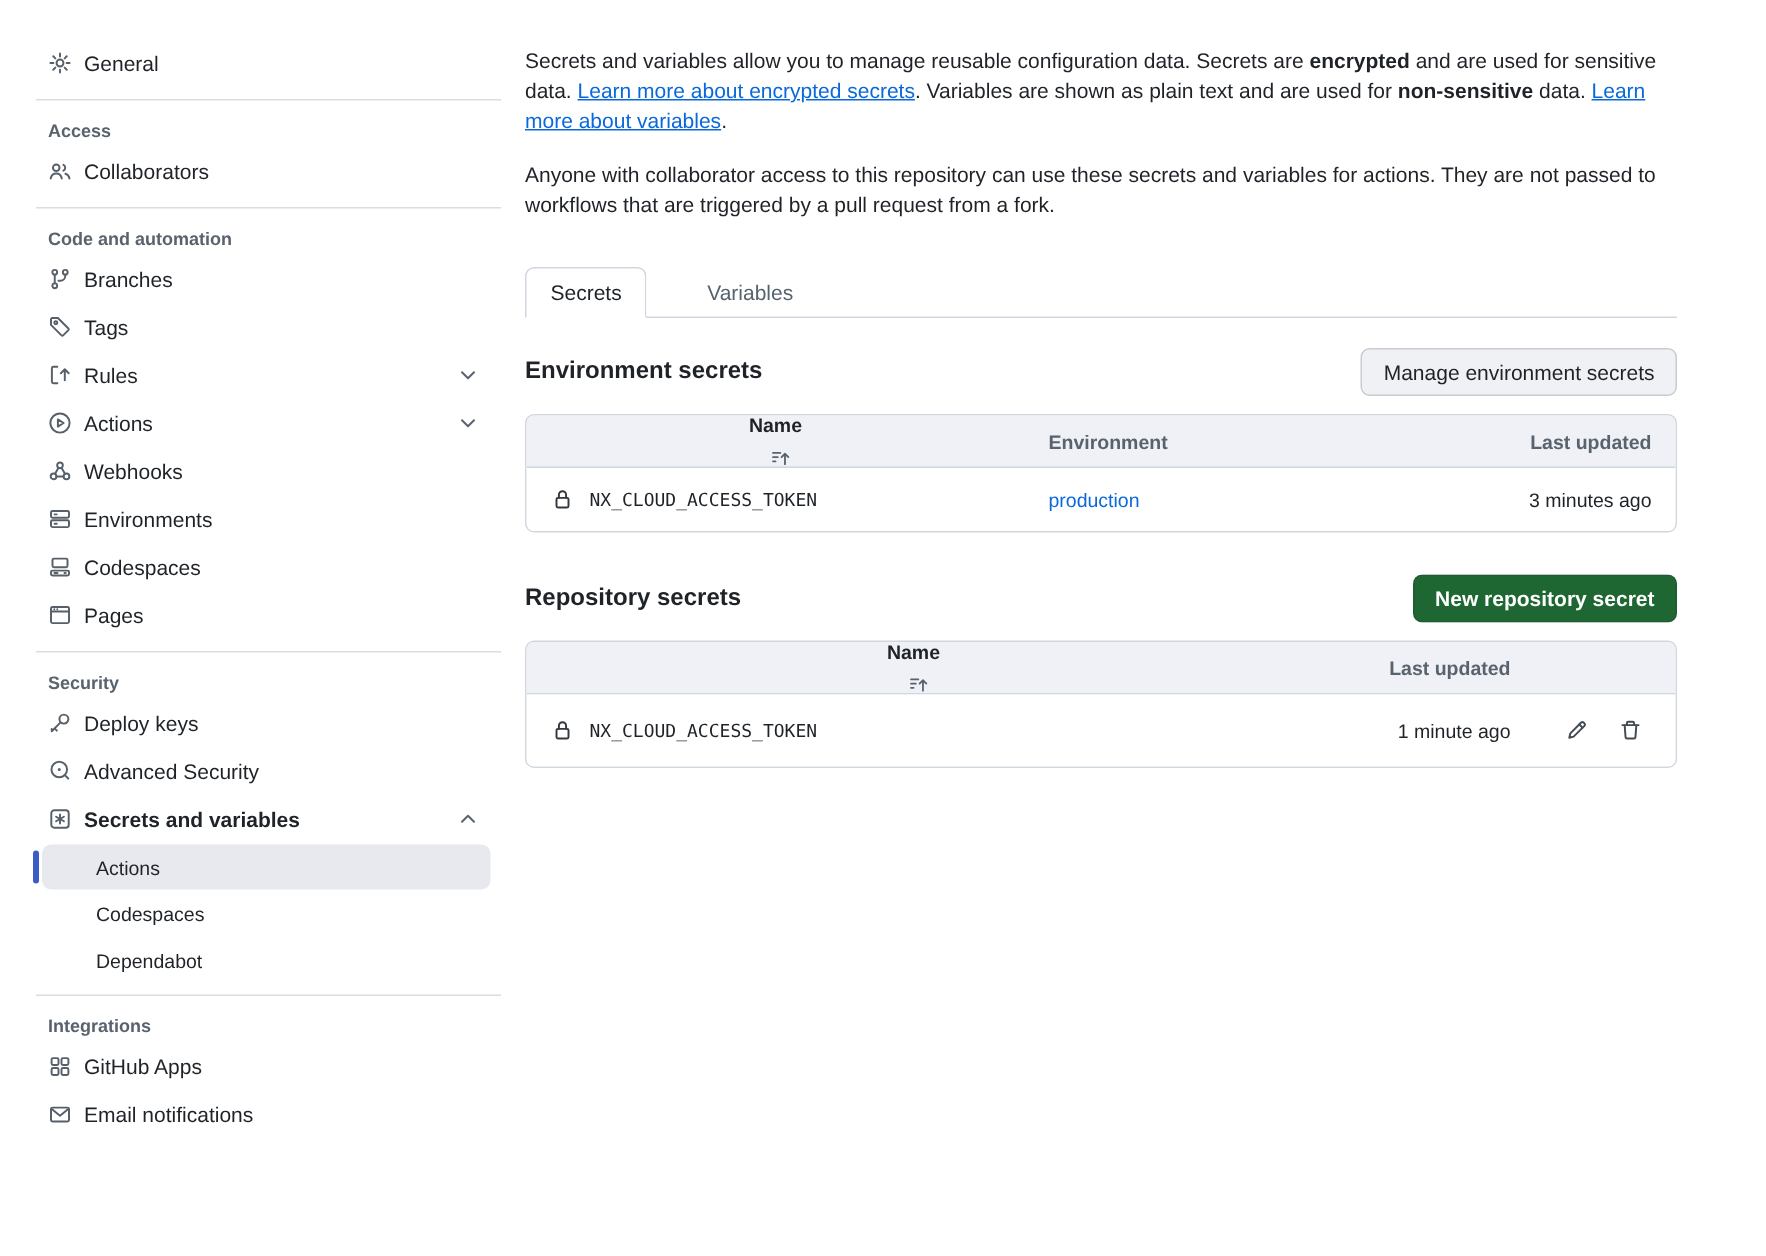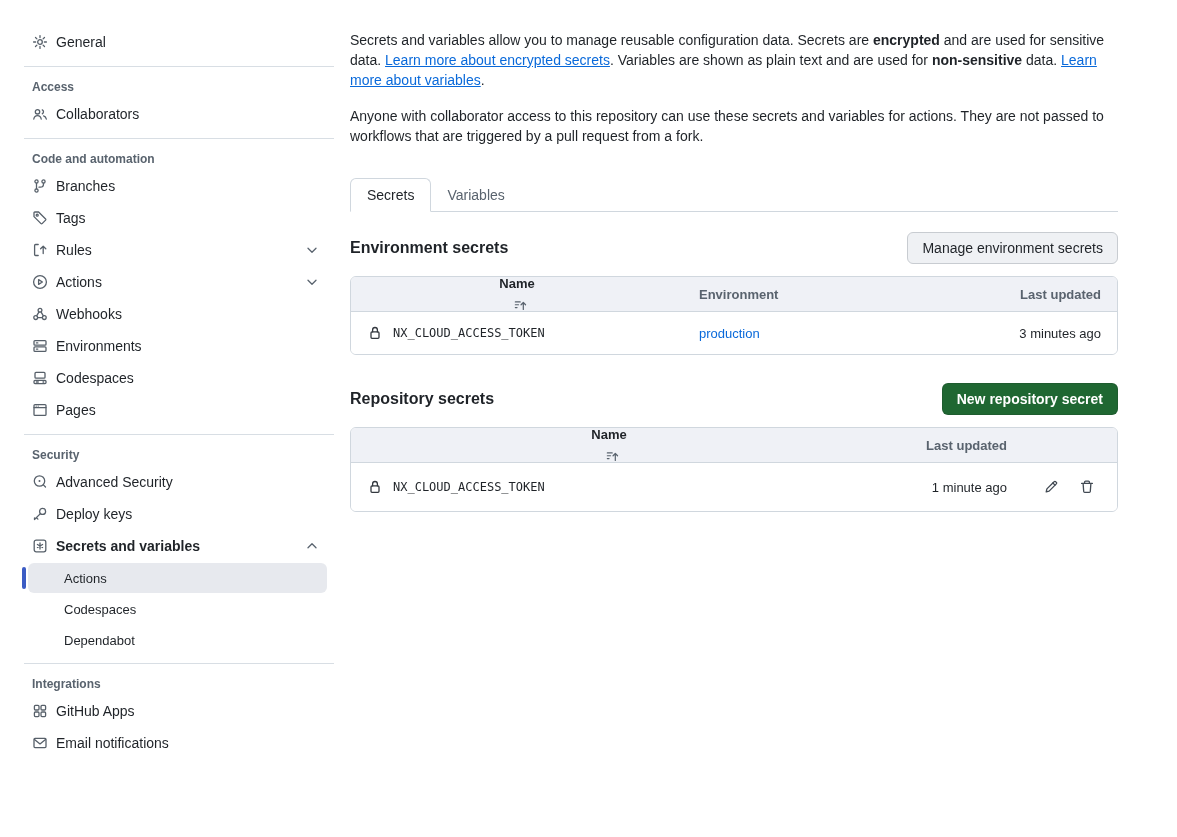--- a/index.html
+++ b/index.html
@@ -28,21 +28,21 @@
   .nav-sub.selected{background:var(--selbg);}
   .nav-sub.selected::before{content:'';position:absolute;left:-6px;top:4px;bottom:4px;width:4px;border-radius:2px;background:var(--accent);}
   svg{display:block;}
   .oc{stroke:currentColor;fill:none;stroke-width:1.3;stroke-linecap:round;stroke-linejoin:round;}
   
   .main{width:768px;margin-left:16px;}
   .page-title{font-size:24px;font-weight:400;margin:8px 0 0 0;padding-bottom:10px;border-bottom:1px solid var(--divider);}
   .intro p{margin:16px 0 0 0;line-height:20px;font-size:14px;}
   .intro a{color:var(--link);text-decoration:underline;cursor:pointer;}
   .intro b{font-weight:700;}
-  .tabnav{display:flex;align-items:flex-end;border-bottom:1px solid var(--border);margin-top:32px;}
+  .tabnav{display:flex;align-items:flex-end;border-bottom:1px solid var(--border);margin-top:32px;gap:24px;}
   .tab{padding:8px 16px;font-size:14px;cursor:pointer;}
   .tab.active{border:1px solid var(--border);border-bottom:1px solid #fff;border-radius:6px 6px 0 0;margin-bottom:-1px;background:#fff;color:var(--fg);font-weight:500;}
   .tab.inactive{color:var(--muted);}
   .sec-head{display:flex;align-items:center;justify-content:space-between;margin-top:20px;margin-bottom:12px;height:32px;}
   .sec-title{font-size:16px;font-weight:700;}
   .btn{display:inline-flex;align-items:center;height:32px;padding:0 14px;border-radius:6px;font-size:14px;cursor:pointer;border:1px solid var(--btnborder);background:var(--btn);color:var(--fg);font-weight:500;font-family:inherit;}
   .btn-primary{background:var(--green);border-color:rgba(27,31,36,0.15);color:#fff;font-weight:700;}
   .tbl{border:1px solid var(--border);border-radius:6px;overflow:hidden;}
   .tr{display:flex;align-items:center;}
   .thead{background:var(--tblhead);height:35px;border-bottom:1px solid var(--border);}
@@ -187,35 +187,35 @@
         </span>
         <span class="lbl">Pages</span>
       </div>
     </div>
 
     <div class="side-section">
       <div class="side-header">Security</div>
       <div class="nav-item">
         <span class="ic">
           <svg viewBox="0 0 16 16" width="16" height="16" class="oc">
+              <circle cx="10.6" cy="5.4" r="3"></circle>
+              <path d="M8.4 7.6l-5.9 5.9M4.4 11.6l1.5 1.5M2.5 13.5v-1.6"></path>
+            </svg>
+        </span>
+        <span class="lbl">Deploy keys</span>
+      </div>
+      <div class="nav-item">
+        <span class="ic">
+          <svg viewBox="0 0 16 16" width="16" height="16" class="oc">
               <circle cx="7.5" cy="7" r="5.2"></circle>
               <circle cx="7.5" cy="7" r="1" fill="currentColor" stroke="none"></circle>
               <path d="M11.4 10.9l2.1 2.1"></path>
             </svg>
         </span>
         <span class="lbl">Advanced Security</span>
-      </div>
-      <div class="nav-item">
-        <span class="ic">
-          <svg viewBox="0 0 16 16" width="16" height="16" class="oc">
-              <circle cx="10.6" cy="5.4" r="3"></circle>
-              <path d="M8.4 7.6l-5.9 5.9M4.4 11.6l1.5 1.5M2.5 13.5v-1.6"></path>
-            </svg>
-        </span>
-        <span class="lbl">Deploy keys</span>
       </div>
       <div class="nav-item">
         <span class="ic">
           <svg viewBox="0 0 16 16" width="16" height="16" class="oc">
               <rect x="2.2" y="2.2" width="11.6" height="11.6" rx="2"></rect>
               <path d="M8 5v6M5.4 6.5l5.2 3M10.6 6.5l-5.2 3"></path>
             </svg>
         </span>
         <span class="lbl bold">Secrets and variables</span>
         <span class="chev">

